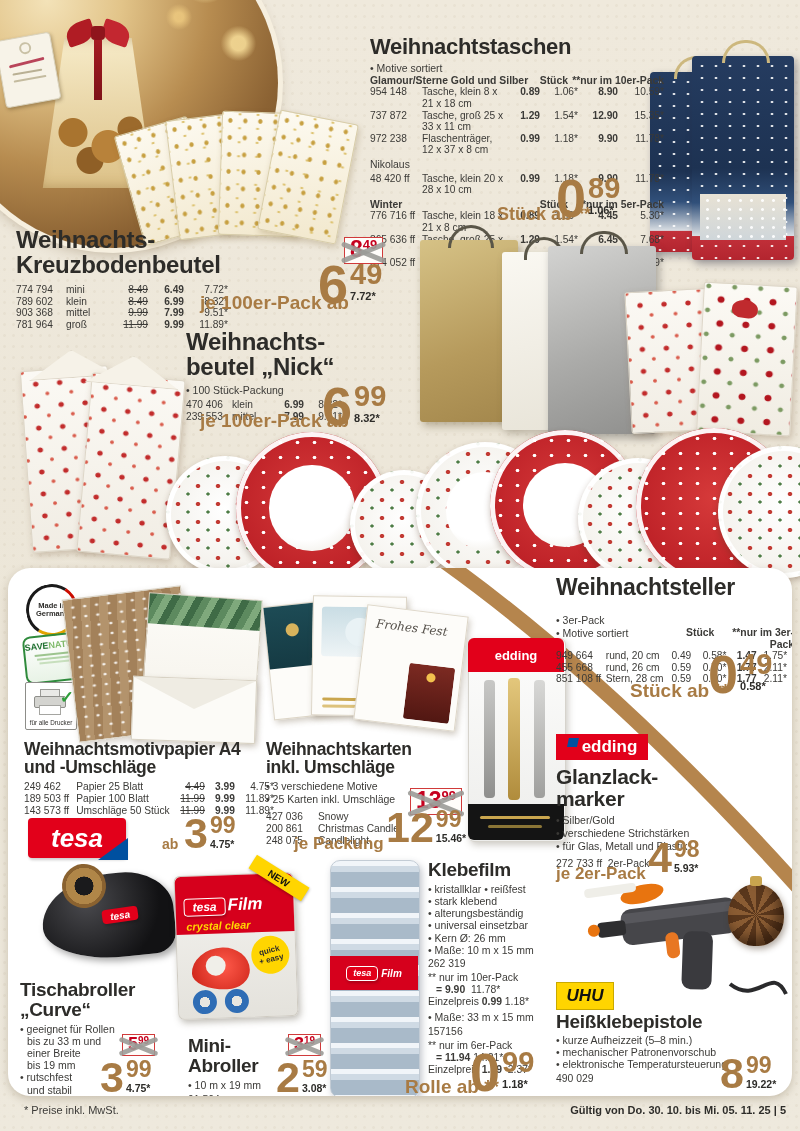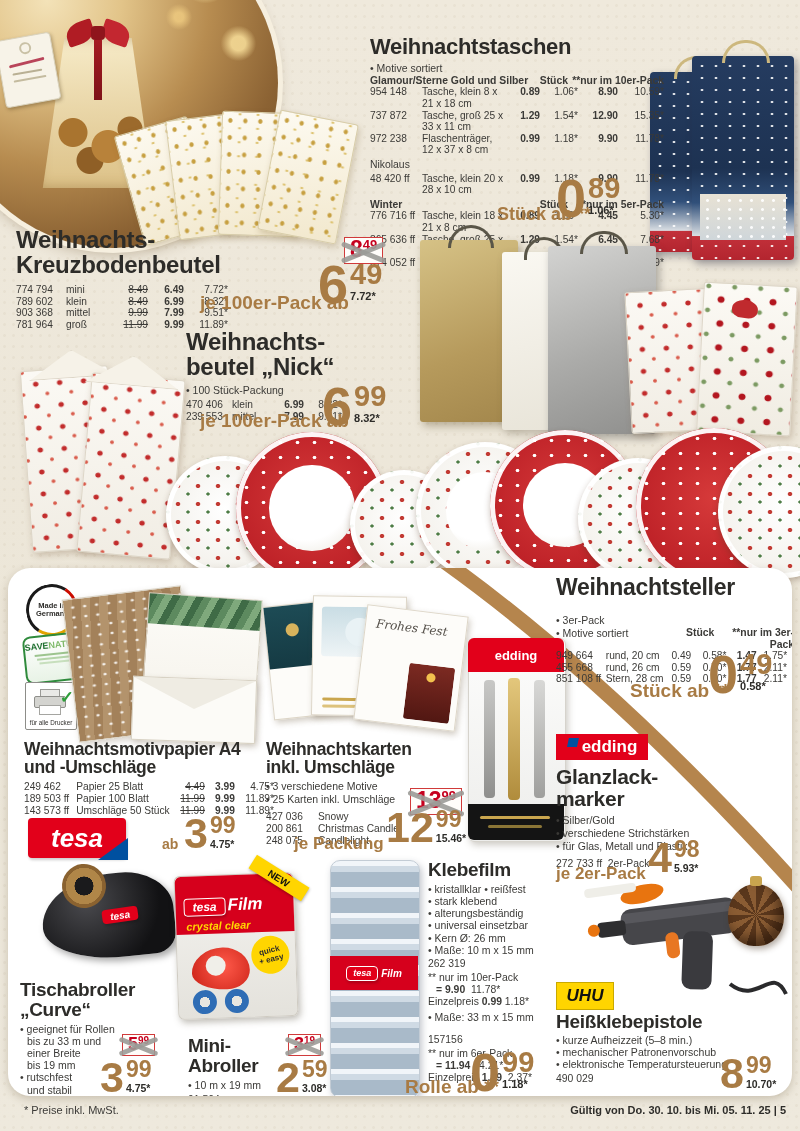--- a/index.html
+++ b/index.html
@@ -593,21 +593,21 @@
         <div>• alterungsbeständig</div>
         <div>• universal einsetzbar</div>
         <div>• Kern Ø: 26 mm</div>
         <div>• Maße: 10 m x 15 mm</div>
       </div>
       <div class="fineline" style="margin-top:2px">262 319</div>
       <div class="fineline" style="margin-top:2px">** nur im 10er-Pack</div>
       <div class="fineline" style="padding-left:8px"><span class="b">= 9.90</span>&nbsp;&nbsp;<span>11.78*</span></div>
       <div class="fineline"><span>Einzelpreis</span>&nbsp;<span class="b">0.99</span>&nbsp;<span>1.18*</span></div>
       <div class="bullet" style="margin-top:3px">• Maße: 33 m x 15 mm</div>
-      <div class="fineline" style="margin-top:10px">157156</div>
+      <div class="fineline" style="margin-top:2px">157156</div>
       <div class="fineline" style="margin-top:2px">** nur im 6er-Pack</div>
       <div class="fineline" style="padding-left:8px"><span class="b">= 11.94</span>&nbsp;<span>14.21*</span></div>
       <div class="fineline"><span>Einzelpreis</span>&nbsp;<span class="b">1.99</span>&nbsp;&nbsp;<span>2.37*</span></div>
     </div>
     <div class="abs goldlbl" style="left:397px;top:508px;font-size:19px">Rolle ab **</div>
     <div class="abs bigprice" style="left:462px;top:482px">
       <span class="p-int">0</span>
       <span class="p-sub">
           <span class="p-dec">99</span>
           <span class="p-alt">1.18*</span>
@@ -678,20 +678,20 @@
         <div>• elektronische Temperatursteuerung</div>
       </div>
       <div class="fineline" style="margin-top:3px">490 029</div>
       <div class="fineline" style="margin-top:20px">o. Abb.:</div>
 
     </div>
     <div class="abs bigprice lg" style="left:712px;top:488px">
       <span class="p-int">8</span>
       <span class="p-sub">
           <span class="p-dec">99</span>
-          <span class="p-alt">10.70*</span>
+          <span class="p-alt">19.22*</span>
         </span>
     </div>
   </div>
 
   <div class="abs" style="left:24px;top:1104px;font-size:11px;color:#3b3a37">* Preise inkl. MwSt.</div>
   <div class="abs" style="right:14px;top:1104px;font-size:11px;font-weight:bold;color:#2e2d2a">Gültig von Do. 30. 10. bis Mi. 05. 11. 25  |  5</div>
 </div>
 
 </body></html>

